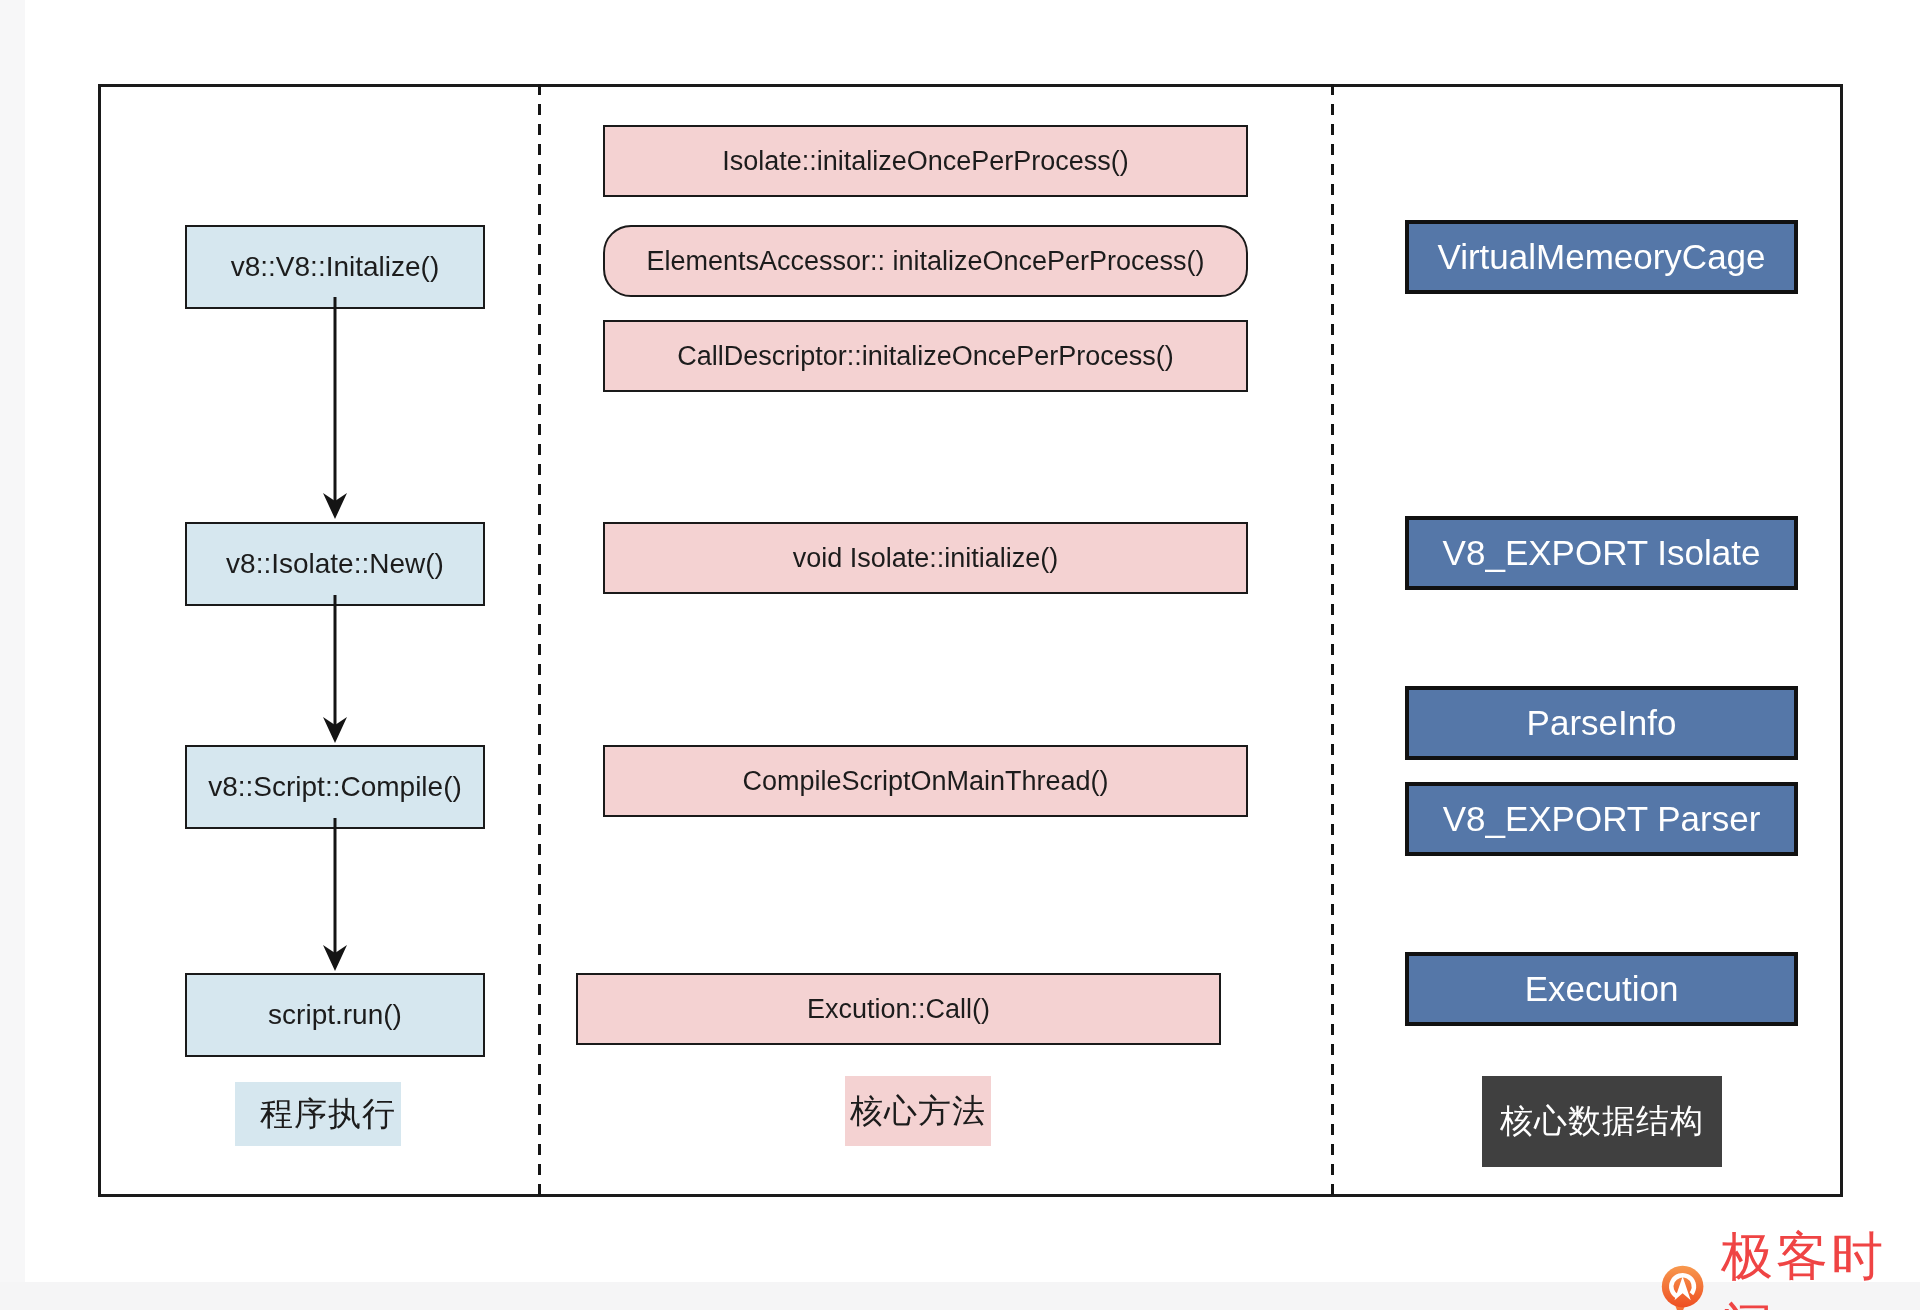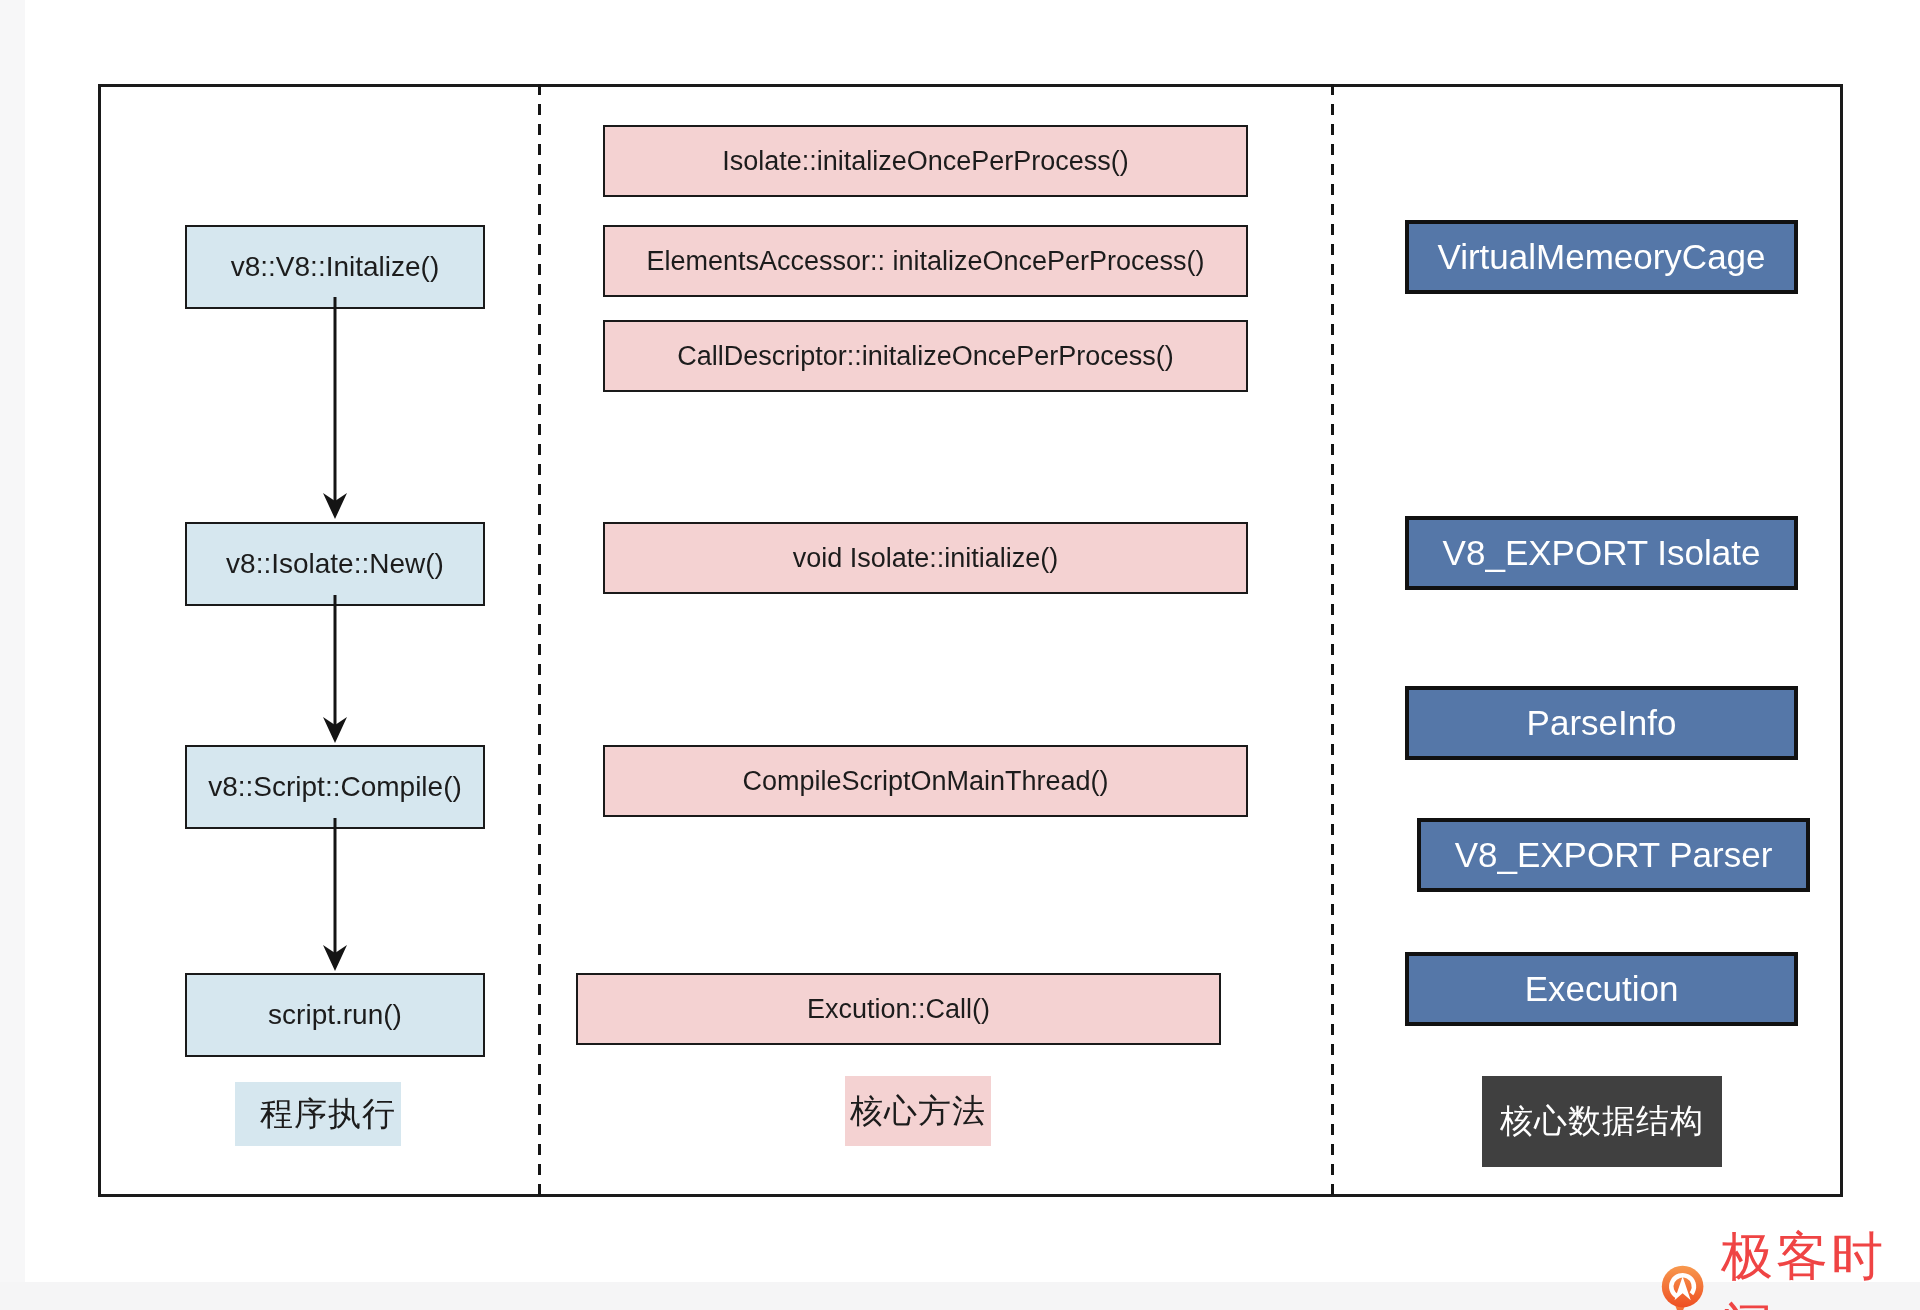--- a/index.html
+++ b/index.html
@@ -39,27 +39,27 @@
   }
   .box.navy{
     background:#5577a8;border:4px solid #111111;font-size:35px;color:#ffffff;
   }
   
   .b-prog{left:185px;width:300px;height:84px;}
   .b-prog.r1{top:225px;} .b-prog.r2{top:522px;}
   .b-prog.r3{top:745px;} .b-prog.r4{top:973px;}
   
   .b-meth{left:603px;width:645px;height:72px;}
-  .b-meth.r1{top:125px;} .b-meth.r2{top:225px;} .b-meth.r3{top:320px;}
+  .b-meth.r1{top:125px;} .b-meth.r2{top:225px;border-radius:28px;} .b-meth.r3{top:320px;}
   .b-meth.r4{top:522px;} .b-meth.r5{top:745px;}
   .b-meth.r6{top:973px;left:576px;}
   
   .b-struct{left:1405px;width:393px;height:74px;}
   .b-struct.r1{top:220px;} .b-struct.r2{top:516px;} .b-struct.r3{top:653px;margin-top:33px;}
-  .b-struct.r4{top:818px;margin-left:12px;} .b-struct.r5{top:952px;}
+  .b-struct.r4{top:782px;} .b-struct.r5{top:952px;}
   .badge{
     position:absolute;display:flex;align-items:center;justify-content:center;
     font-size:33px;letter-spacing:1px;white-space:nowrap;
   }
   .badge.blue{left:235px;top:1082px;width:146px;height:64px;background:#d6e7ef;color:#1c1c1c;padding-left:20px;}
   .badge.pink{left:845px;top:1076px;width:146px;height:70px;background:#f4d2d2;color:#1c1c1c;}
   .badge.navy{left:1482px;top:1076px;width:240px;height:91px;background:#404040;color:#ffffff;}
   .flow-svg{position:absolute;left:0;top:0;width:1920px;height:1310px;pointer-events:none;}
   .brand{
     position:absolute;left:1660px;top:1222px;display:flex;align-items:center;gap:14px;

